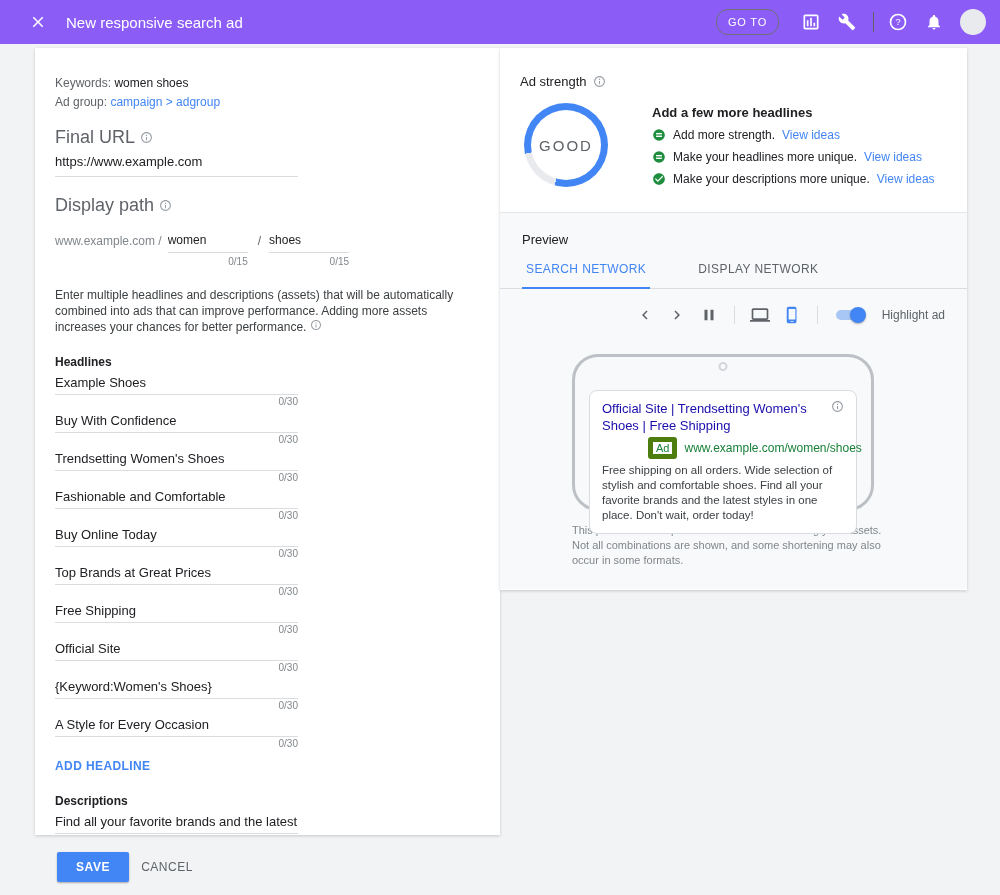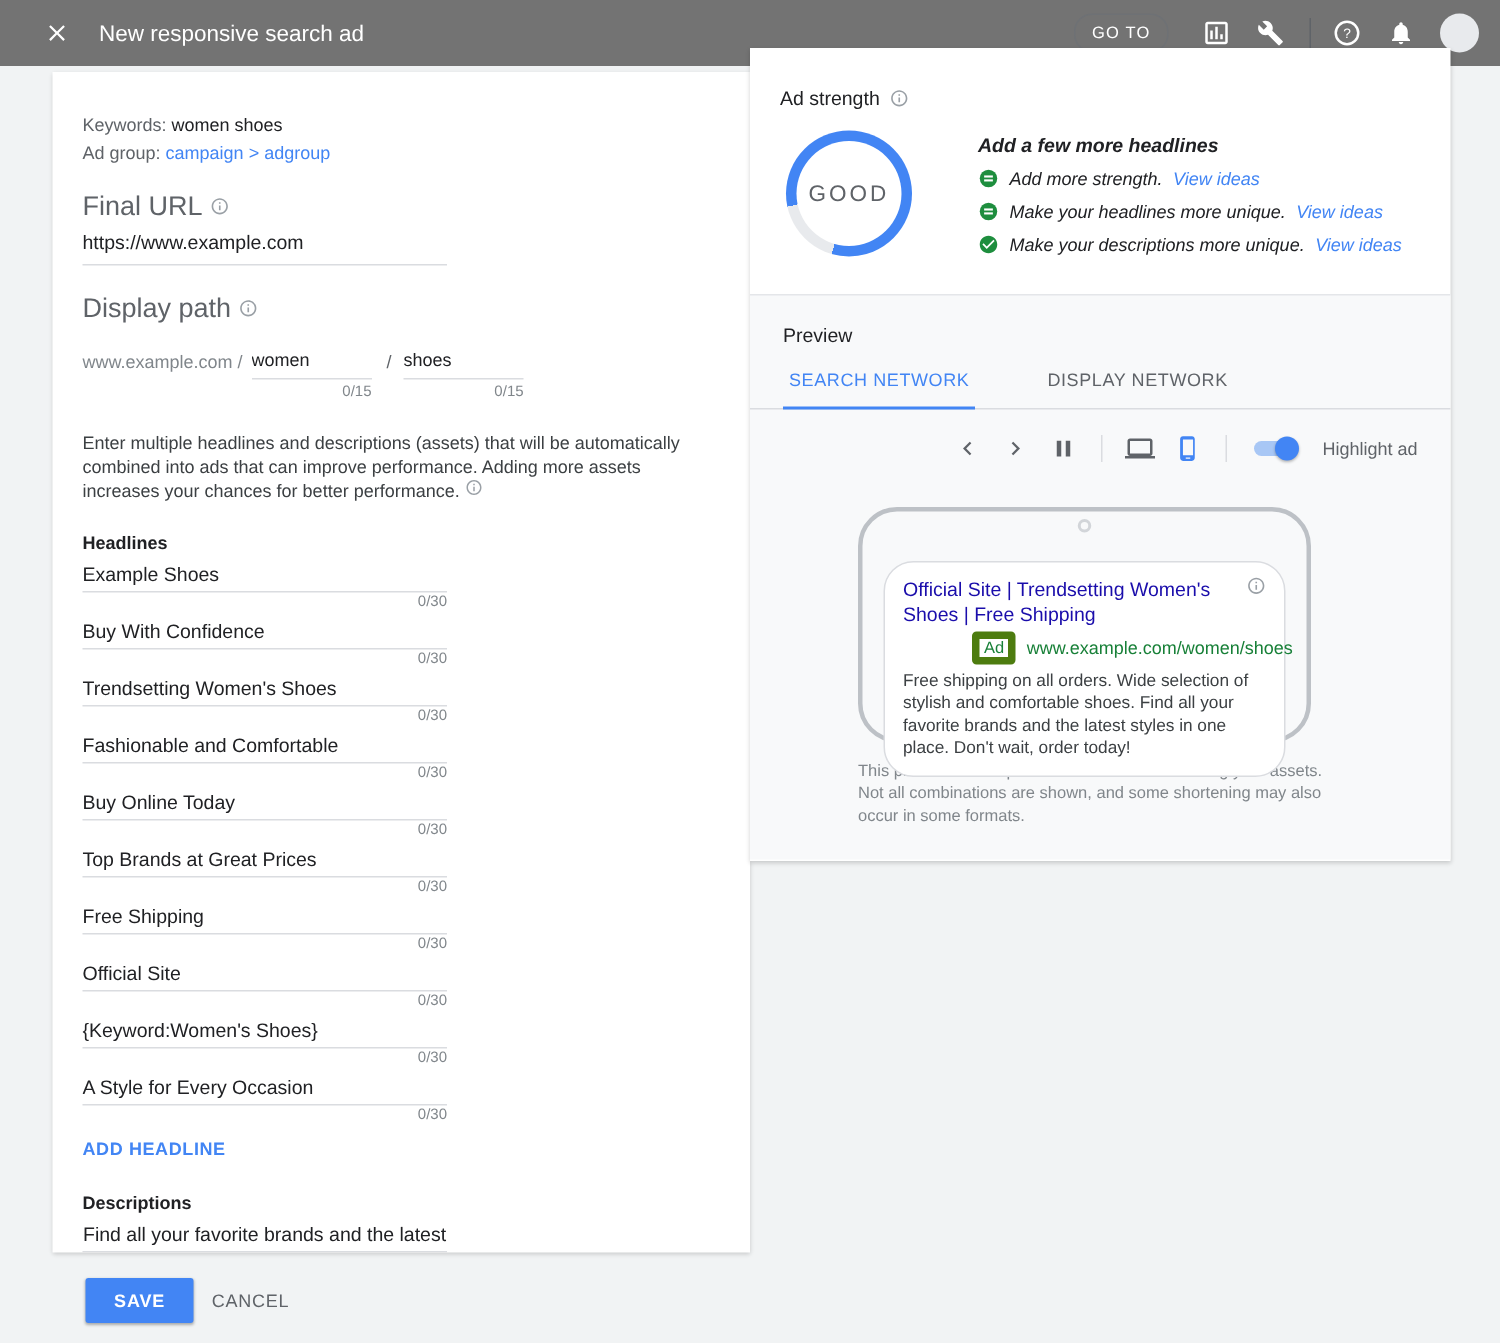--- a/index.html
+++ b/index.html
@@ -9,41 +9,41 @@
     background: #f1f3f4;
     color: #202124;
     position: relative;
     overflow: hidden;
   }
   .page { position: relative; width: 1000px; height: 895px; }
 
   
   .topbar {
     position: absolute; top:0; left:0; right:0; height:44px;
-    background:#737373; display:flex; align-items:center; padding:0 14px;
+    background:#8b5cf6; display:flex; align-items:center; padding:0 14px;
   }
   .icon-btn { width:24px; height:24px; display:flex; align-items:center; justify-content:center; cursor:pointer; flex:none; }
   .topbar-title { color:#fff; font-size:15px; font-weight:500; margin-left:16px; }
   .topbar .spacer { flex:1; }
   .goto-btn {
     background:transparent; border:1px solid #6e7175; color:#fff;
     font-family:inherit; font-size:11px; letter-spacing:.8px; font-weight:500;
     padding:6px 11px; border-radius:12px; cursor:pointer; margin-right:8px;
   }
   .topbar .icon-btn { margin-left:12px; }
   .topbar-divider { width:1px; height:20px; background:#5f6368; margin-left:14px; }
   .avatar { width:26px; height:26px; border-radius:50%; background:#e8eaed; margin-left:14px; cursor:pointer; flex:none; }
 
   
   .card { background:#fff; box-shadow:0 1px 3px rgba(0,0,0,.18); }
   .left-card {
     position:absolute; left:35px; top:48px; width:465px; height:787px;
     padding:28px 20px 20px; overflow:hidden;
   }
-  .right-card { position:absolute; left:500px; top:32px; width:467px; height:542px; }
+  .right-card { position:absolute; left:500px; top:48px; width:467px; height:542px; }
 
   
   .meta-line { font-size:12px; color:#5f6368; margin-bottom:5px; }
   .meta-line .dark { color:#202124; }
   .link { color:#4285f4; text-decoration:none; cursor:pointer; }
   .field-label { font-size:18px; color:#5f6368; display:flex; align-items:center; gap:5px; margin-top:18px; }
   .info-icon { display:inline-flex; align-items:center; cursor:pointer; flex:none; }
   .line-input {
     display:block; border:none; border-bottom:1px solid #dadce0; width:243px;
     font-family:inherit; font-size:13px; color:#202124; padding:6px 0 7px;
@@ -80,21 +80,21 @@
   .gauge {
     width:84px; height:84px; border-radius:50%; margin-left:4px; flex:none;
     background:conic-gradient(#4285f4 0deg 196deg, #e8eaed 196deg 258deg, #4285f4 258deg 360deg);
     display:flex; align-items:center; justify-content:center;
   }
   .gauge-inner {
     width:70px; height:70px; border-radius:50%; background:#fff;
     display:flex; align-items:center; justify-content:center;
     font-size:15px; font-weight:500; letter-spacing:2px; color:#5f6368;
   }
-  .suggestions { margin-left:44px; padding-top:2px;font-style:italic; }
+  .suggestions { margin-left:44px; padding-top:2px; }
   .sugg-heading { font-size:13px; font-weight:700; color:#202124; }
   .sugg-item { display:flex; align-items:center; gap:7px; margin-top:8px; font-size:12px; color:#202124; white-space:nowrap; }
   .sugg-item:first-of-type { margin-top:12px; }
   .sugg-icon { display:inline-flex; flex:none; }
   .link.sm { font-size:12px; }
 
   
   .preview-section { position:relative; height:377px; background:#f8f9fa; border-top:1px solid #e4e6e9; }
   .preview-label { padding:19px 0 0 22px; font-size:13px; color:#202124; }
   .tabs { display:flex; gap:44px; margin-top:15px; padding-left:22px; border-bottom:1px solid #dadce0; }
@@ -111,21 +111,21 @@
   .phone {
     position:relative; margin:28px 0 0 72px; width:302px; height:157px;
     border:3px solid #bdc1c6; border-radius:26px;
   }
   .phone-camera {
     position:absolute; top:5px; left:50%; transform:translateX(-50%);
     width:9px; height:9px; border:2px solid #d2d5d9; border-radius:50%;
   }
   .ad-card {
     position:absolute; left:14px; right:14px; top:33px;
-    background:#fff; border:1px solid #dadce0; border-radius:20px;
+    background:#fff; border:1px solid #dadce0; border-radius:8px;
     padding:9px 12px 10px;
   }
   .ad-title-row { display:flex; align-items:flex-start; gap:8px; }
   .ad-title { font-size:13px; line-height:17px; color:#1a0dab; flex:1; cursor:pointer; }
   .ad-url-row { display:flex; align-items:center; margin-top:3px; }
   .ad-badge {
     display:inline-block; border:5px solid #4d7c0f; color:#188038;
     font-size:11px; line-height:12px; padding:0 3px; border-radius:3px; margin-right:7px;margin-left:46px;
   }
   .ad-url { font-size:12px; color:#188038; }

